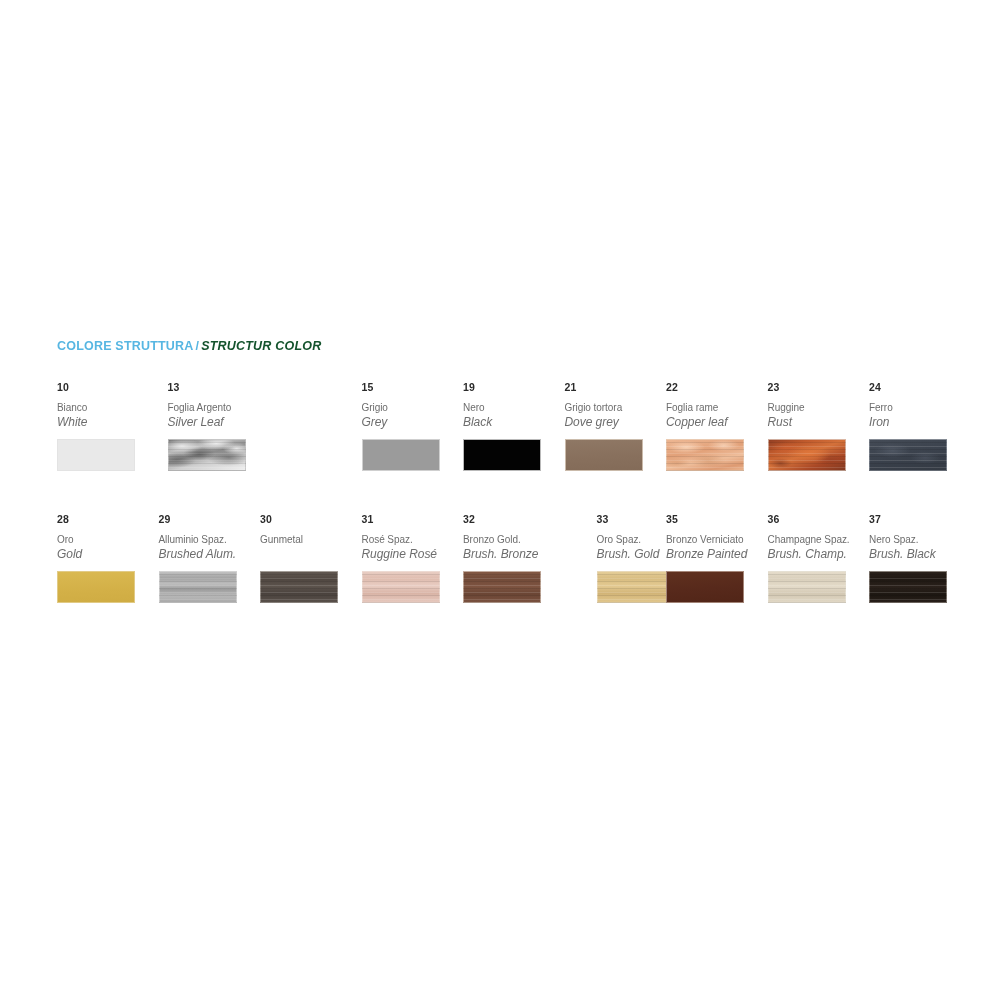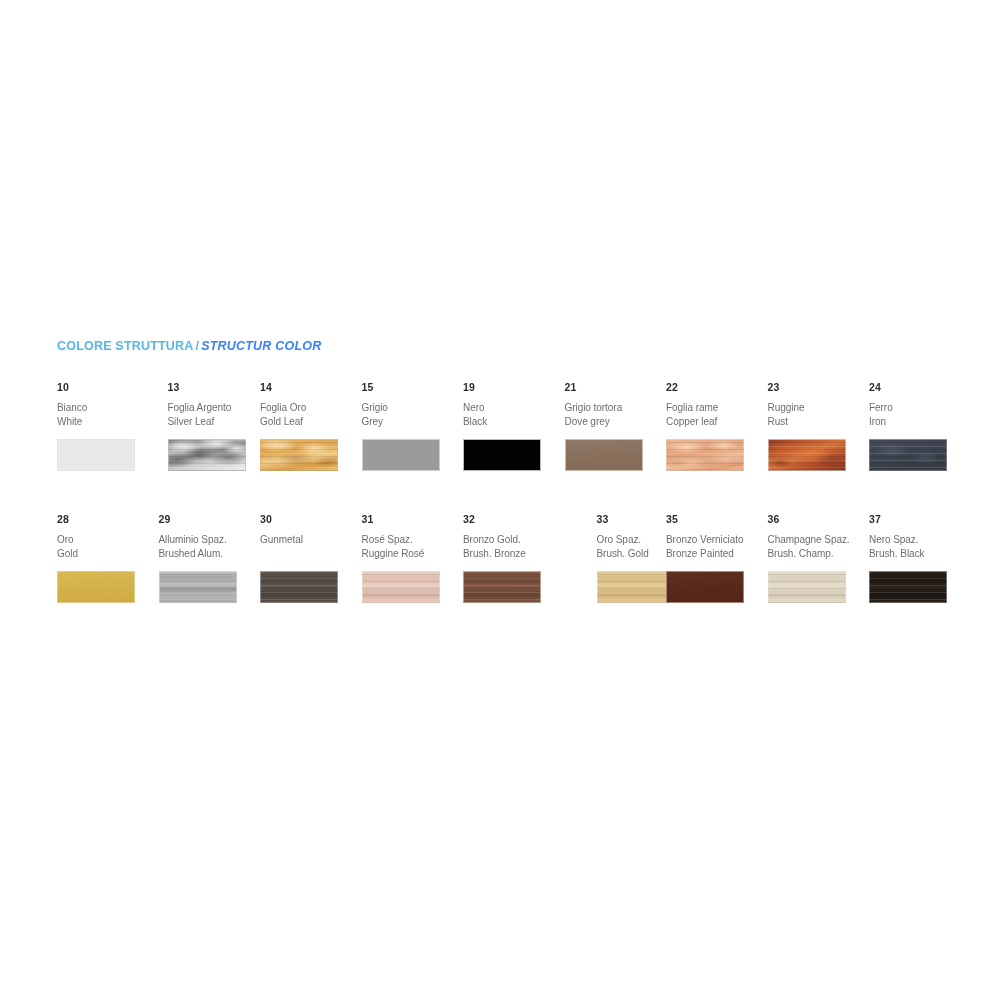--- a/index.html
+++ b/index.html
@@ -32,21 +32,21 @@
     left: 57px;
     top: 338px;
     white-space: nowrap;
     font-size: 12.5px;
     font-weight: bold;
     letter-spacing: 0.2px;
     line-height: 16px;
   }
   #header .h-it { color: #57b6e2; }
   #header .h-sep { color: #57b6e2; padding: 0 2px; }
-  #header .h-en { color: #3b82f6; font-style: italic; }
+  #header .h-en { color: #14532d; font-style: italic; }
 
   
   #grid {
     position: absolute;
     left: 57px;
     top: 381px;
     width: 930px;
   }
   .row {
     position: relative;
@@ -68,22 +68,23 @@
   .c-it {
     font-size: 10px;
     color: #6d6d6d;
     line-height: 14px;
     height: 14px;
     margin-top: 7px;
     white-space: nowrap;
     letter-spacing: -0.05px;
   }
   .c-en {
-    font-size: 10px;
+    font-size: 12px;
     color: #6d6d6d;
+    font-style: italic;
     line-height: 14px;
     height: 14px;
     white-space: nowrap;
     letter-spacing: -0.05px;
   }
   .c-sw {
     margin-top: 10px;
     width: 78px;
     height: 32px;
     position: relative;
@@ -291,26 +292,20 @@
           <div class="c-it">Bianco</div>
           <div class="c-en">White</div>
           <div class="c-sw sw-white" style="width: 78px; height: 32px;"></div>
         </div>
         <div class="cell" style="left: 101.5px; margin-left: 9px;">
           <div class="c-code">13</div>
           <div class="c-it">Foglia Argento</div>
           <div class="c-en">Silver Leaf</div>
           <div class="c-sw sw-silverleaf brushed" style="width: 78px; height: 32px;"></div>
         </div>
-        <div class="cell" style="left: 203px;">
-          <div class="c-code">14</div>
-          <div class="c-it">Foglia Oro</div>
-          <div class="c-en">Gold Leaf</div>
-          <div class="c-sw sw-goldleaf brushed" style="width: 78px; height: 32px;"></div>
-        </div>
         <div class="cell" style="left: 304.5px;">
           <div class="c-code">15</div>
           <div class="c-it">Grigio</div>
           <div class="c-en">Grey</div>
           <div class="c-sw sw-grey" style="width: 78px; height: 32px;"></div>
         </div>
         <div class="cell" style="left: 406px;">
           <div class="c-code">19</div>
           <div class="c-it">Nero</div>
           <div class="c-en">Black</div>

